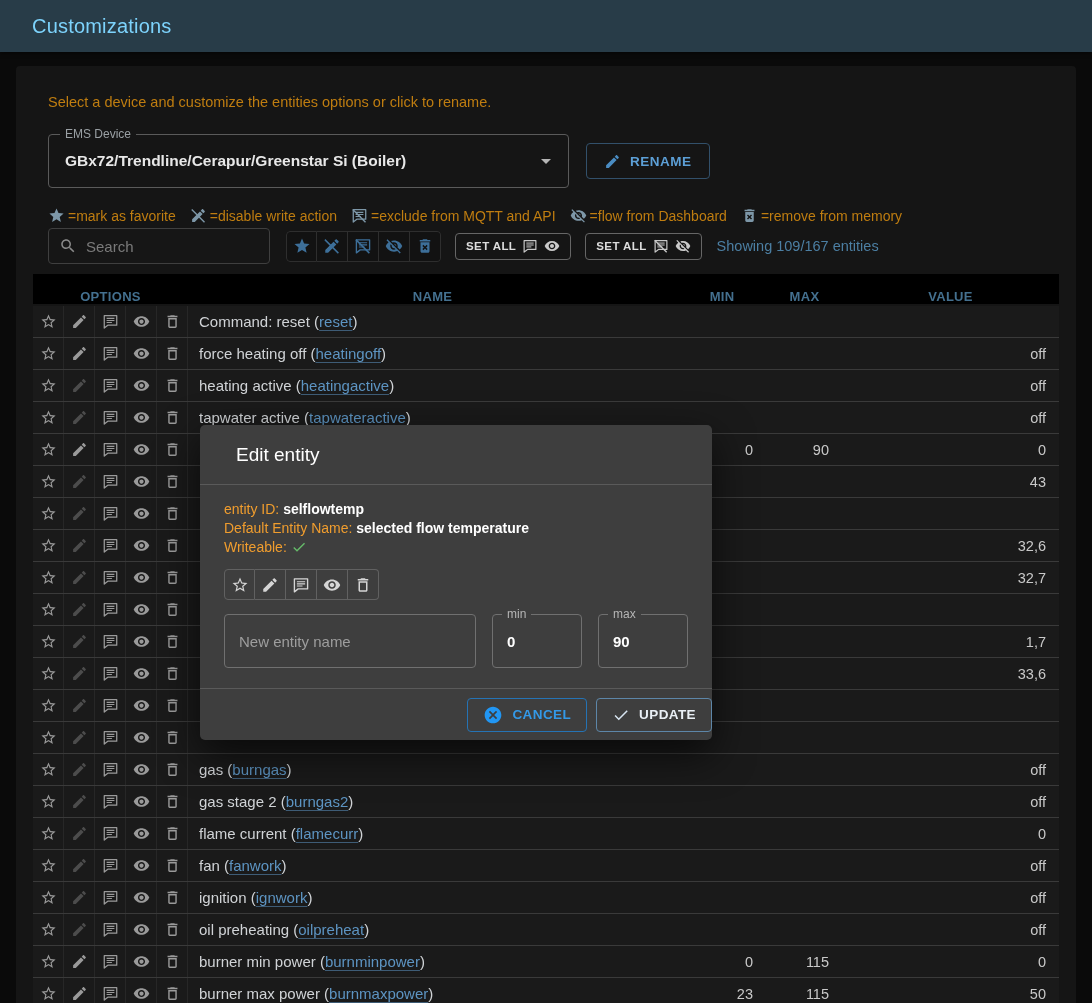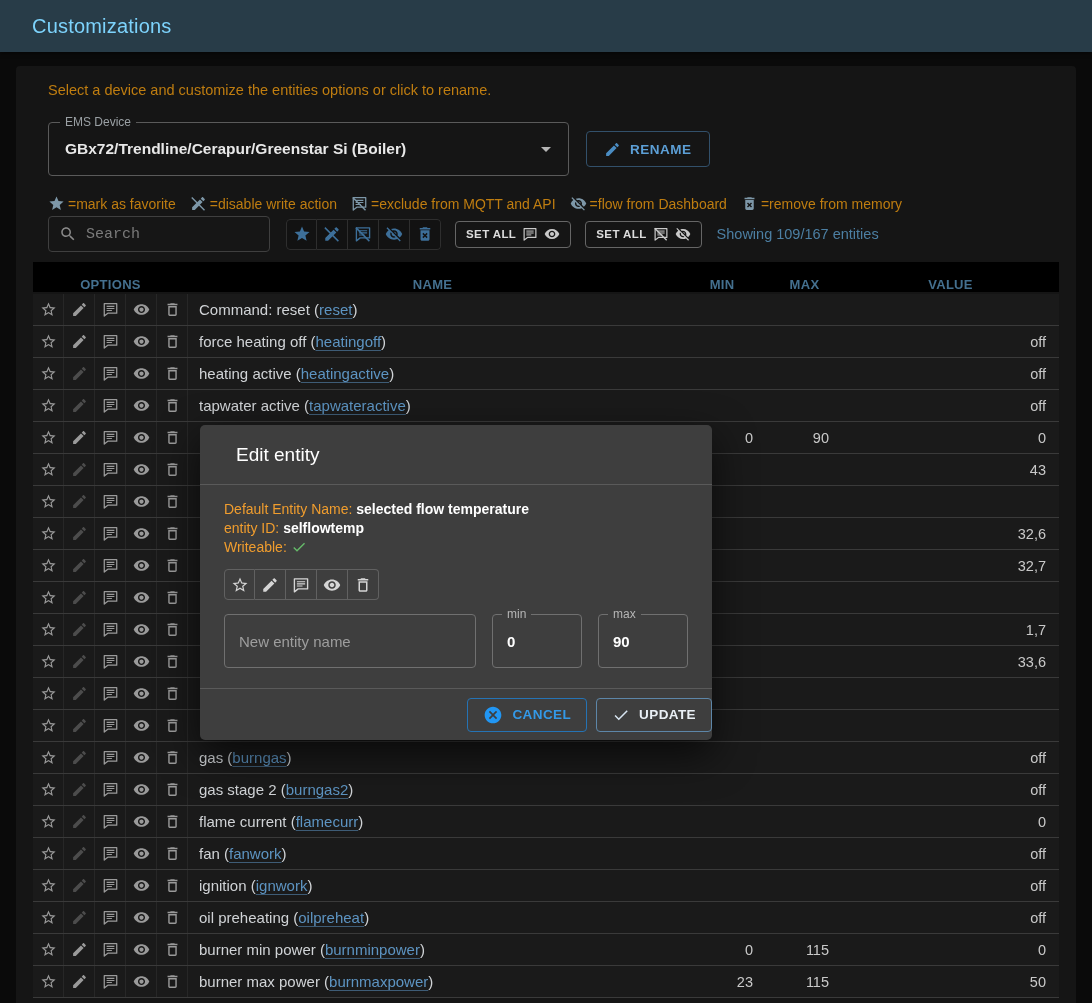--- a/index.html
+++ b/index.html
@@ -19,21 +19,21 @@
     height:52px; background:#283c48; display:flex; align-items:center;
     padding:0 32px; box-shadow:0 2px 4px rgba(0,0,0,.4);
   }
   .appbar-title { font-size:20px; color:#7dd3fc; letter-spacing:.2px; }
 
   
   .panel {
     position:absolute; left:16px; right:16px; top:66px; bottom:0;
     background:#151515; border-radius:4px 4px 0 0; padding:16px 16px 0;
   }
-  .hint { color:#bf7d10; font-size:14.5px; margin-left:16px; margin-top:0; }
+  .hint { color:#bf7d10; font-size:14.5px; margin-left:16px; margin-top:12px; }
 
   .device-row { display:flex; align-items:center; margin:24px 0 0 16px; }
   .select-field {
     position:relative; width:521px; height:54px; border:1px solid #5a5a5a;
     border-radius:4px; display:flex; align-items:center; padding:0 60px 0 16px;
     cursor:pointer;
   }
   .select-label {
     position:absolute; top:-8px; left:11px; font-size:12px; color:#9aa0a4;
     background:#151515; padding:0 5px;
@@ -56,21 +56,21 @@
 
   
   .toolbar { display:flex; align-items:center; margin:4px 0 0 16px; }
   .search-box {
     width:222px; height:36px; border:1px solid #3f3f3f; border-radius:4px;
     display:flex; align-items:center; padding:0 10px; gap:9px; background:#161616;
   }
   .search-box .icon { width:18px; height:18px; color:#8a8a8a; }
   .search-box input {
     background:transparent; border:none; outline:none; color:#d0d0d0;
-    font-size:15px; width:160px; font-family:Liberation Mono, monospace;
+    font-size:15px; width:160px; font-family:Liberation Sans, sans-serif;
   }
   .search-box input::placeholder { color:#7a7a7a; opacity:1; }
 
   .toggle-group { display:flex; margin-left:16px; border-radius:4px; overflow:hidden; }
   .toggle-btn {
     width:31px; height:31px; background:#121212; border:1px solid #2e2e2e; border-left-width:0;
     display:flex; align-items:center; justify-content:center; cursor:pointer; color:#3d6f99;
   }
   .toggle-btn:first-child { border-left-width:1px; border-radius:4px 0 0 4px; }
   .toggle-btn:last-child { border-radius:0 4px 4px 0; }
@@ -1245,26 +1245,26 @@
       </div>
   </div>
 </div>
 
 <div class="dialog">
   <div class="dialog-header">
     <div class="dialog-title">Edit entity</div>
   </div>
   <div class="dialog-body">
     <div class="meta-line">
+      <span class="meta-label">entity ID:</span>
+      <span class="meta-value">selflowtemp</span>
+    </div>
+    <div class="meta-line">
       <span class="meta-label">Default Entity Name:</span>
       <span class="meta-value">selected flow temperature</span>
-    </div>
-    <div class="meta-line">
-      <span class="meta-label">entity ID:</span>
-      <span class="meta-value">selflowtemp</span>
     </div>
     <div class="meta-line">
       <span class="meta-label">Writeable:</span>
       <span class="check-ic icon"><svg viewBox="0 0 24 24">
             <path fill="currentColor" d="M9 16.17 4.83 12l-1.42 1.41L9 19 21 7l-1.41-1.41z"></path>
           </svg></span>
     </div>
     <div class="dlg-toggle-group" id="dialog-toggles">
         <button class="dlg-toggle">
           <span class="icon">

